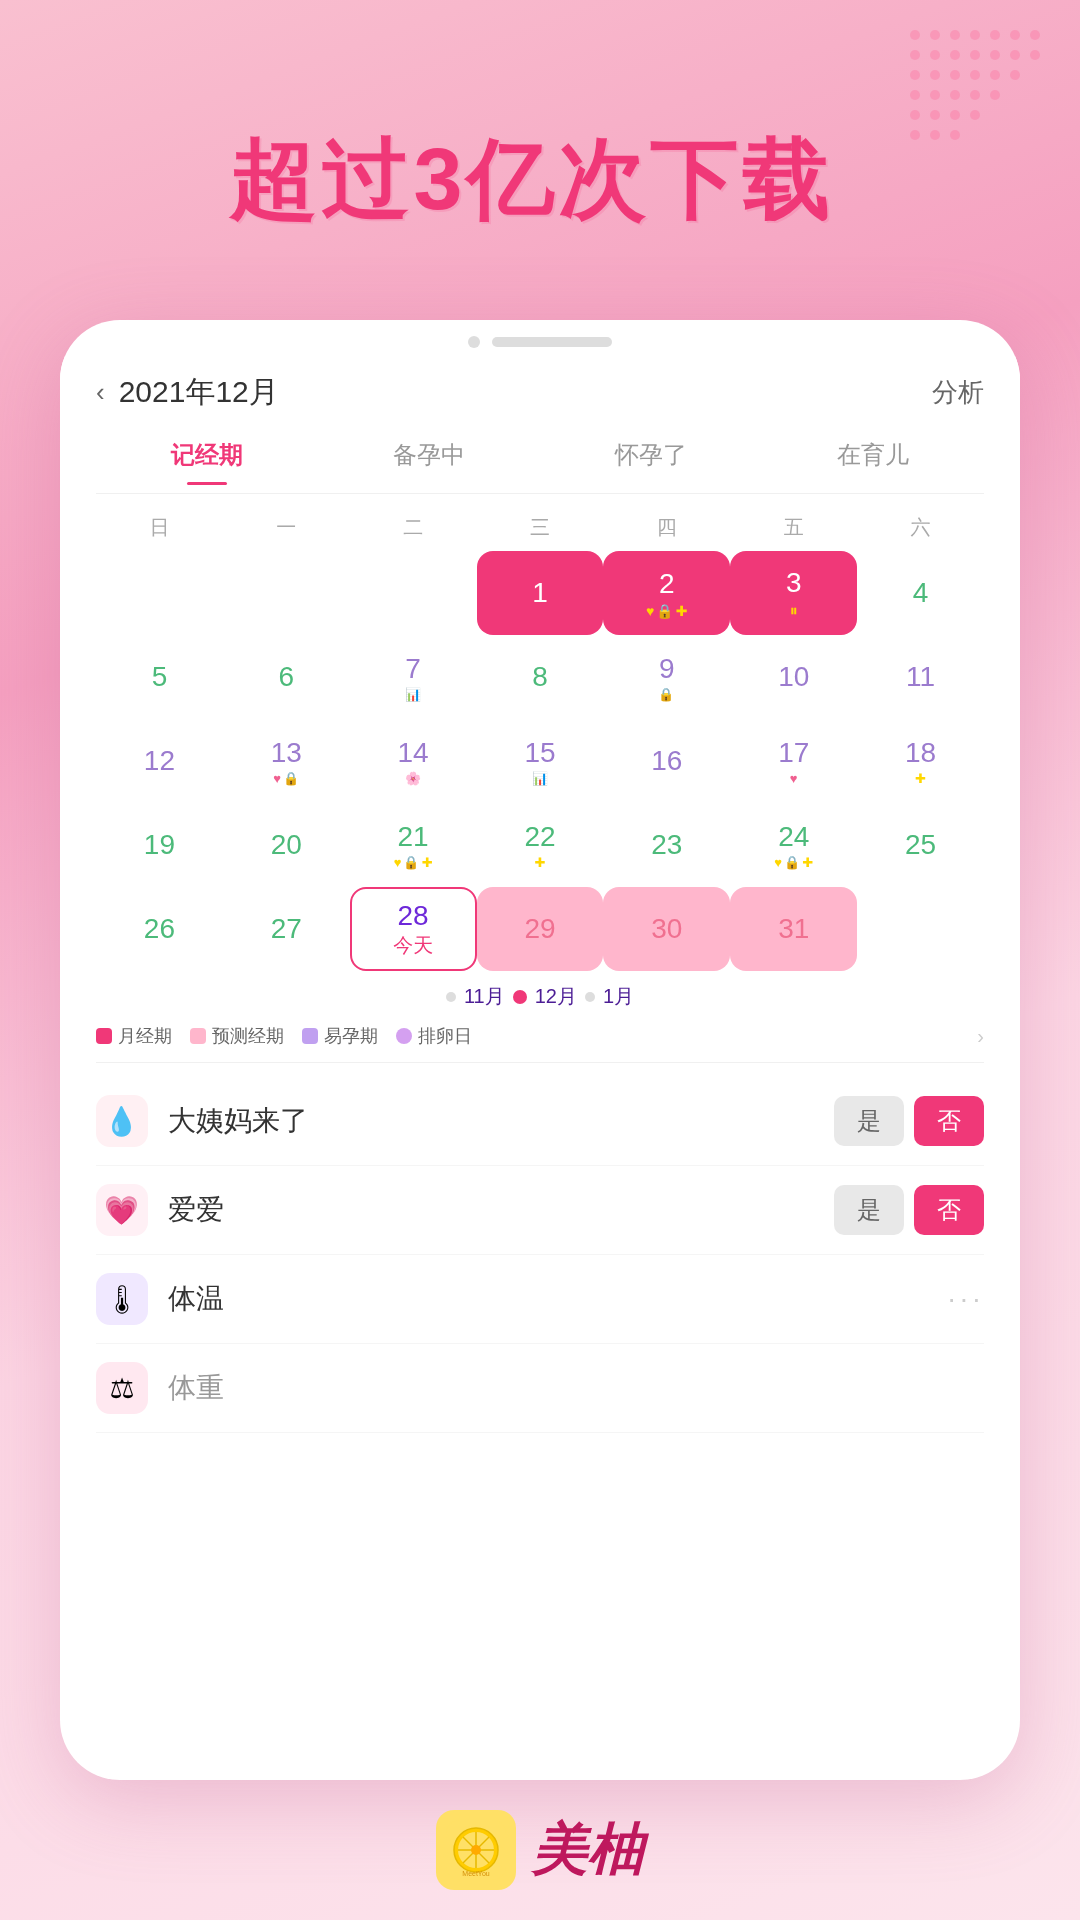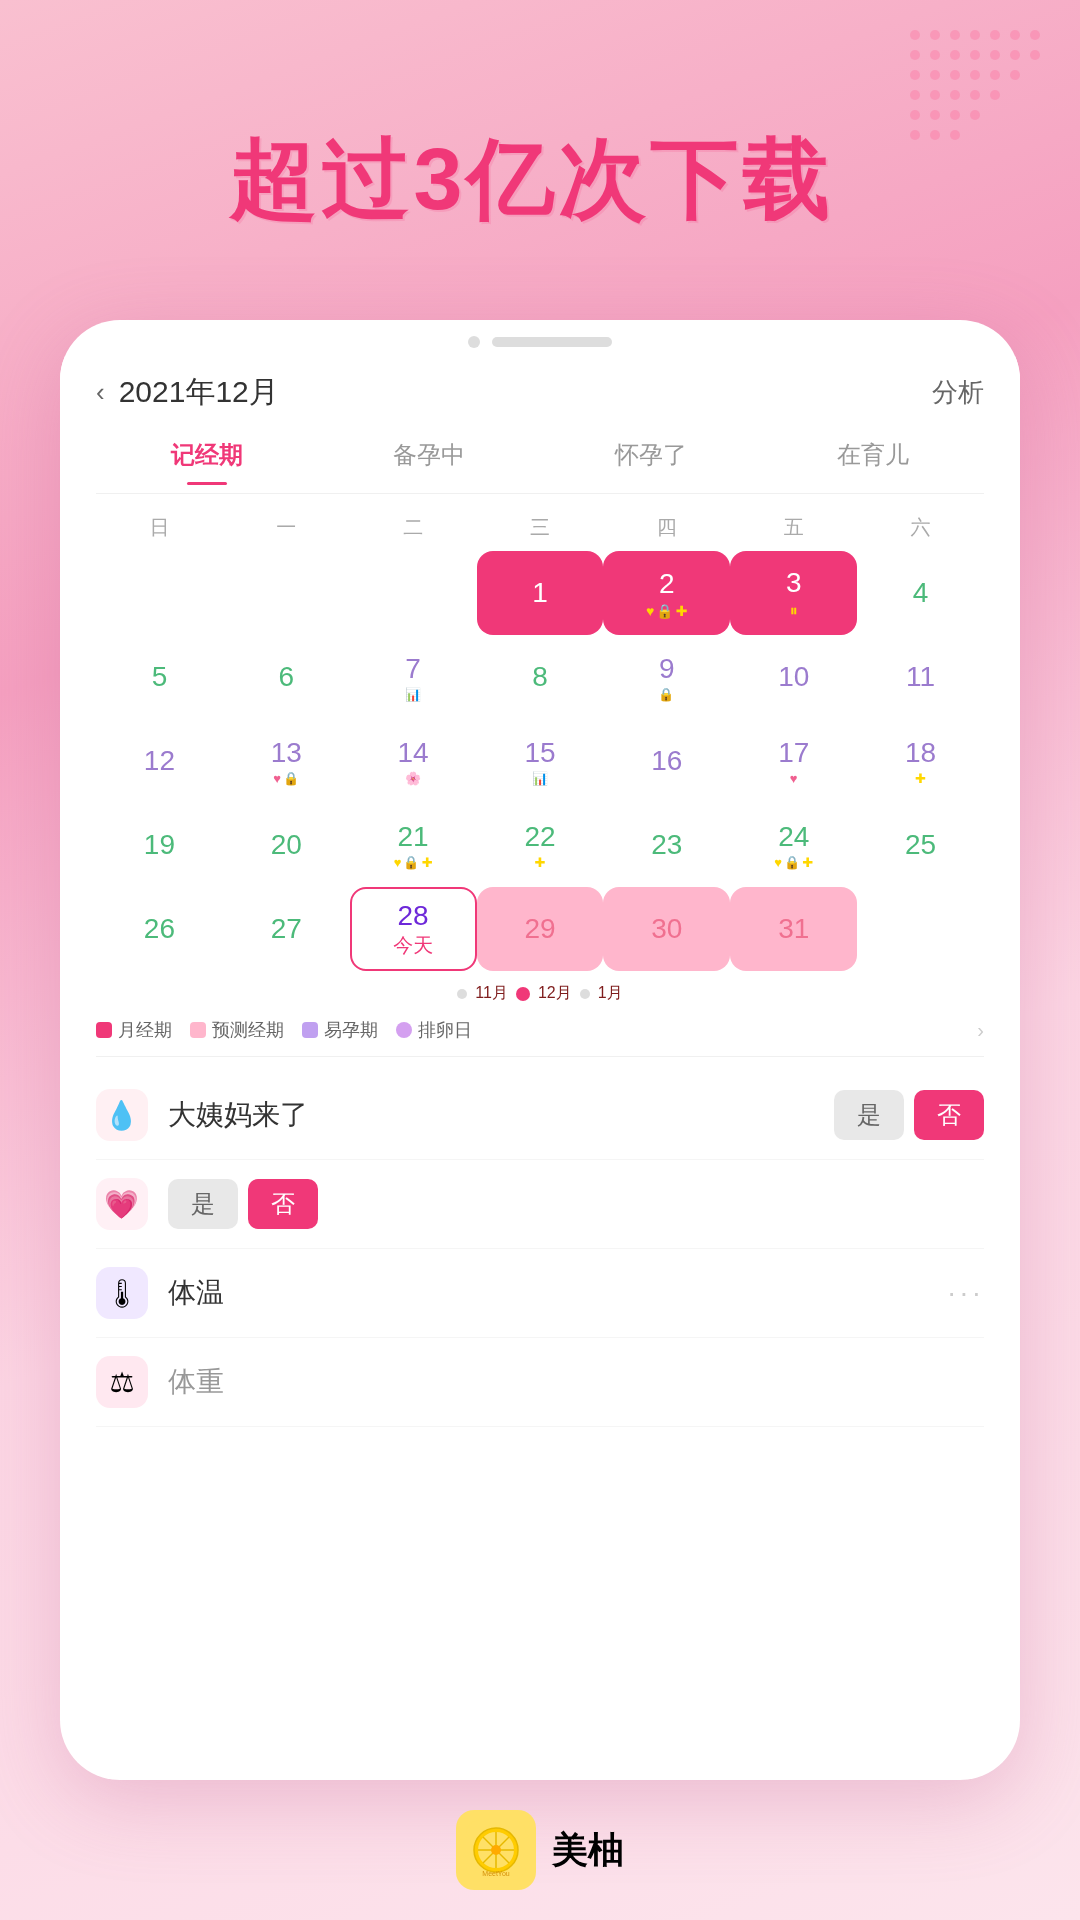--- a/index.html
+++ b/index.html
@@ -205,22 +205,22 @@
 
     
     .pagination {
       display: flex;
       align-items: center;
       justify-content: center;
       gap: 8px;
       padding: 12px 0 4px;
     }
     .pag-label {
-      font-size: 16px;
-      color: #7f1d1d;
+      font-size: 20px;
+      color: #4c1d95;
     }
     .pag-dot {
       width: 10px;
       height: 10px;
       border-radius: 50%;
       background: #ddd;
     }
     .pag-dot.active {
       background: #f03878;
       width: 14px;
@@ -333,23 +333,24 @@
       border-radius: 18px;
       background: #ffe066;
       display: flex;
       align-items: center;
       justify-content: center;
       font-size: 36px;
       position: relative;
       overflow: hidden;
     }
     .brand-name {
-      font-size: 36px;
+      font-size: 56px;
       font-weight: 700;
-      color: #000000;
+      color: #be185d;
+      font-style: italic;
     }
   </style>
 </head>
 <body>
 
 <div class="dots-decoration">
   <div class="dot" style="left: 10px; top: 10px;"></div>
     <div class="dot" style="left: 30px; top: 10px;"></div>
     <div class="dot" style="left: 50px; top: 10px;"></div>
     <div class="dot" style="left: 70px; top: 10px;"></div>
@@ -600,20 +601,21 @@
     <div class="log-item">
           <div class="log-icon red">💧</div>
           <div class="log-label" style="opacity: 1;">大姨妈来了</div>
           <div class="log-actions">
             <div class="log-btn yes">是</div>
             <div class="log-btn no">否</div>
           </div>
         </div>
         <div class="log-item">
           <div class="log-icon pink-heart">💗</div>
+          <div class="log-label" style="opacity: 1;">爱爱</div>
           <div class="log-actions">
             <div class="log-btn yes">是</div>
             <div class="log-btn no">否</div>
           </div>
         </div>
         <div class="log-item">
           <div class="log-icon purple-temp">🌡</div>
           <div class="log-label" style="opacity: 1;">体温</div>
           <div class="log-more">···</div>
         </div>

